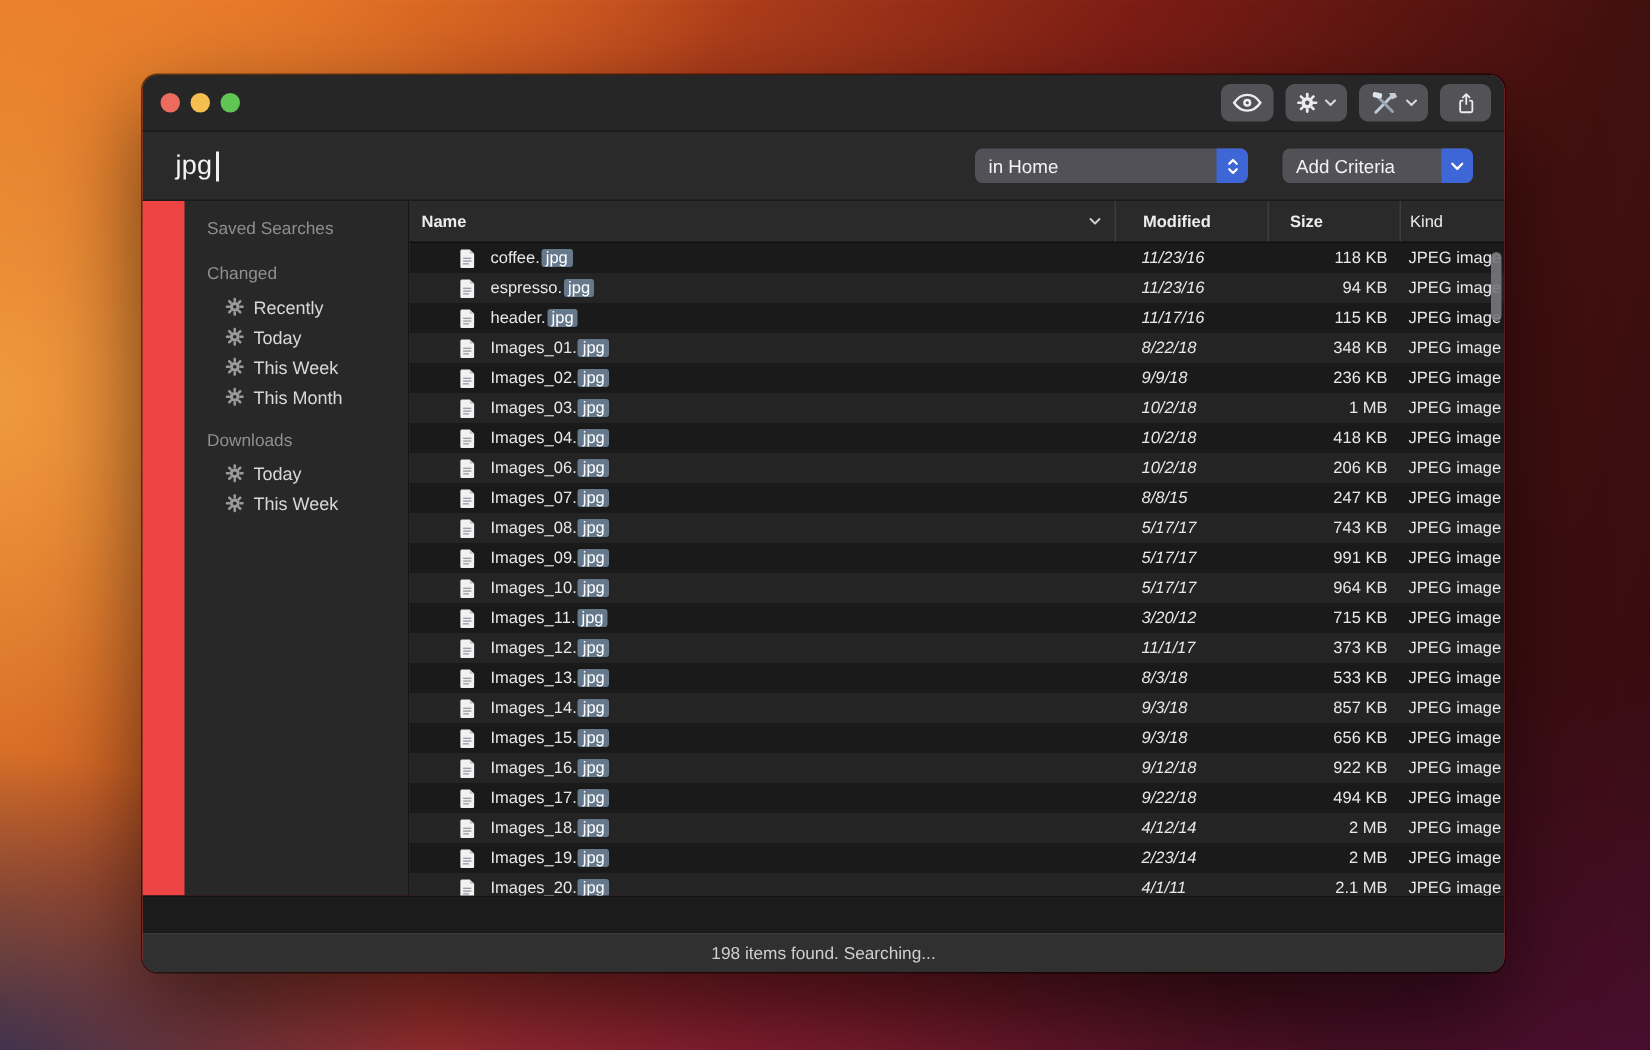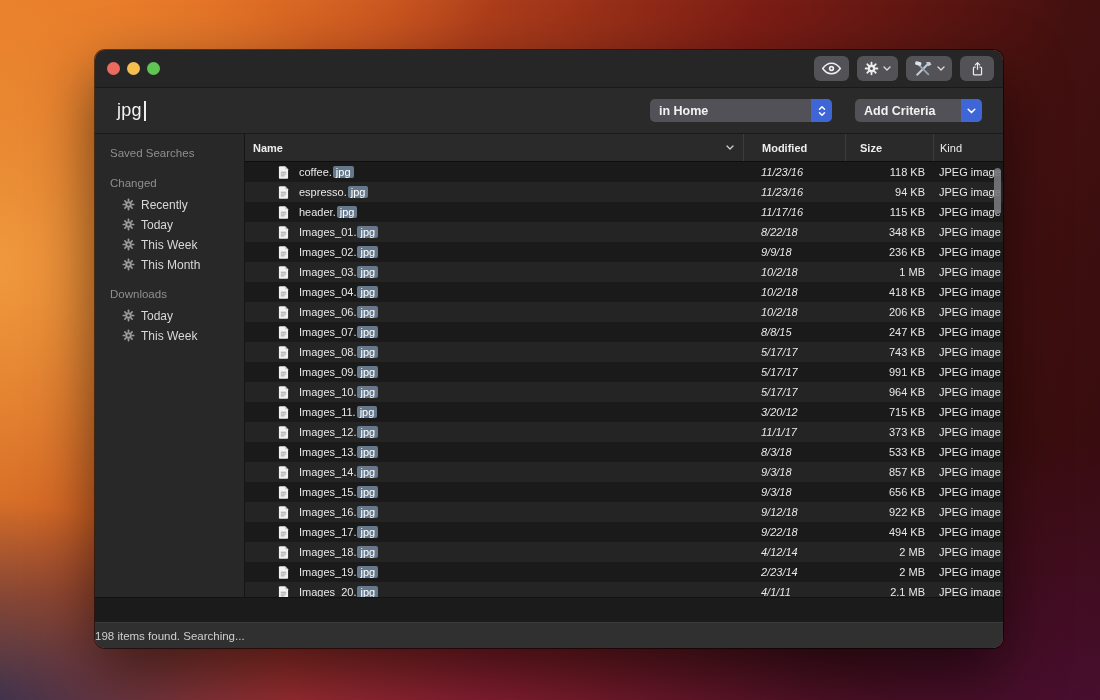--- a/index.html
+++ b/index.html
@@ -28,27 +28,27 @@
   .toolbar { margin-left:auto; display:flex; gap:8px; }
   .tb-btn { height:25px; min-width:34px; padding:0 7px; border-radius:6px; background:#525257;
     display:flex; align-items:center; justify-content:center; gap:4px; }
   
   .searchrow { height:46px; flex:none; background:#2a2a2b; border-bottom:1px solid #1a1a1a;
     display:flex; align-items:center; padding:0 21px 0 22px; }
   .query { display:flex; align-items:center; color:#f3f3f3; font-size:18px; letter-spacing:.2px; }
   .caret { width:2px; height:20px; background:#efefef; margin-left:2px; }
   .popups { margin-left:auto; display:flex; gap:23px; }
   .popup { position:relative; height:23px; background:#515157; border-radius:5px;
-    display:flex; align-items:center; color:#f2f2f2; font-size:12.5px; padding:0 28px 0 9px;font-weight:bold; }
+    display:flex; align-items:center; color:#f2f2f2; font-size:12.5px; padding:0 28px 0 9px; }
   .popup .cap { position:absolute; right:0; top:0; width:21px; height:23px; background:var(--accent,#3f66d6);
     border-radius:0 5px 5px 0; display:flex; align-items:center; justify-content:center; }
   .popup.scope { width:182px; }
   .popup.crit  { width:127px; }
   
-  .content { flex:1; display:flex; min-height:0; }
+  .content { flex:1; display:flex; min-height:0;margin-left:28px; }
   .sidebar { width:150px; flex:none; background:#282829; border-right:1px solid #151516;
     padding:13px 0 0 15px; }
   .sb-title { color:#8f8f90; font-size:11.5px; margin-bottom:18px; }
   .sb-heading { color:#8f8f90; font-size:11.5px; margin:13px 0 6px; }
   .sb-item { display:flex; align-items:flex-start; gap:6px; padding:3px 0 3px 12px;
     color:#d8d8d8; font-size:12px; }
   .main { flex:1; min-width:0; display:flex; flex-direction:column; background:#1e1e1e; position:relative; }
   .hdr { height:28px; flex:none; background:#2a2a2b; border-bottom:1px solid #0e0e0e;
     display:flex; align-items:stretch; color:#ededed; font-size:11px; }
   .hcell { display:flex; align-items:center; }
@@ -64,21 +64,21 @@
   .c-name { flex:1; min-width:0; display:flex; align-items:center; gap:10px; padding-left:33px; overflow:hidden; }
   .c-mod  { width:102px; flex:none; padding-left:18px;font-style:italic; }
   .c-size { width:88px;  flex:none; text-align:right; padding-right:8px; }
   .c-kind { width:70px;  flex:none; padding-left:6px; overflow:hidden; }
   .chip { background:var(--chip,#66798c); color:#fff; border-radius:2px; padding:0 3px; margin-left:1px; }
   .thumb { position:absolute; right:2px; top:6px; width:7px; height:46px; border-radius:4px;
     background:#78787c; opacity:.9; }
   
   .gap { height:25px; flex:none; background:#1b1b1c; border-top:1px solid #121212; }
   .statusbar { height:26px; flex:none; background:#303031; border-top:1px solid #3b3b3c;
-    display:flex; align-items:center; justify-content:flex-start; color:#cfcfcf; font-size:11.5px; }
+    display:flex; align-items:center; justify-content:center; color:#cfcfcf; font-size:11.5px; }
   svg { display:block; }
 </style>
 </head>
 <body>
 
 <div class="window">
 
   <div class="titlebar">
     <div class="lights">
       <span class="light" id="tl-red" style="background: rgb(236, 106, 94);"></span>

